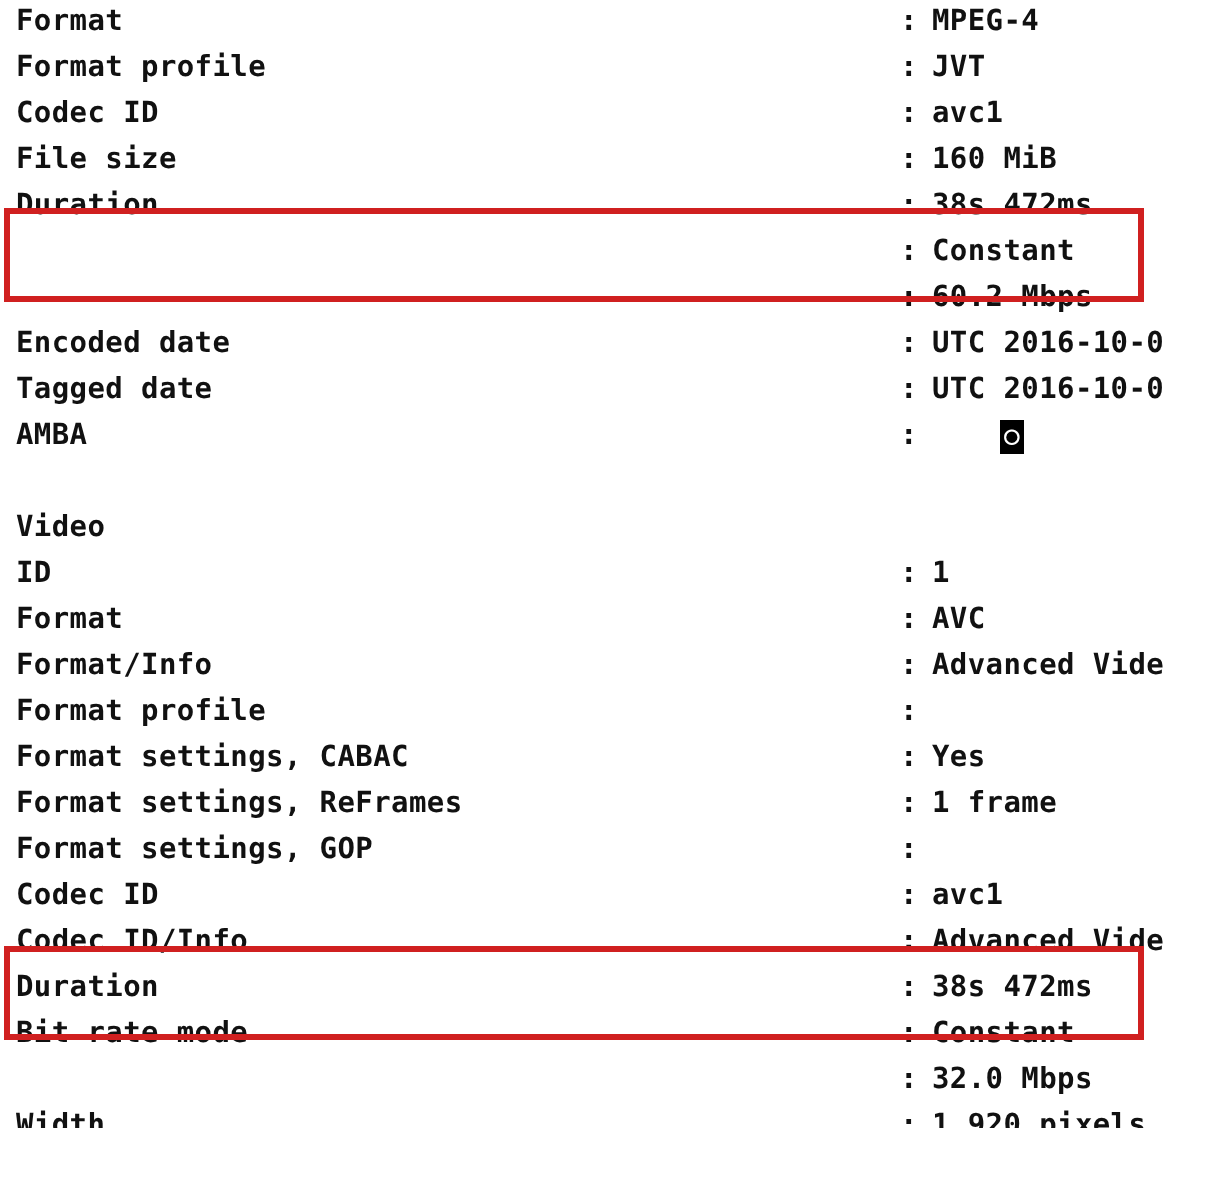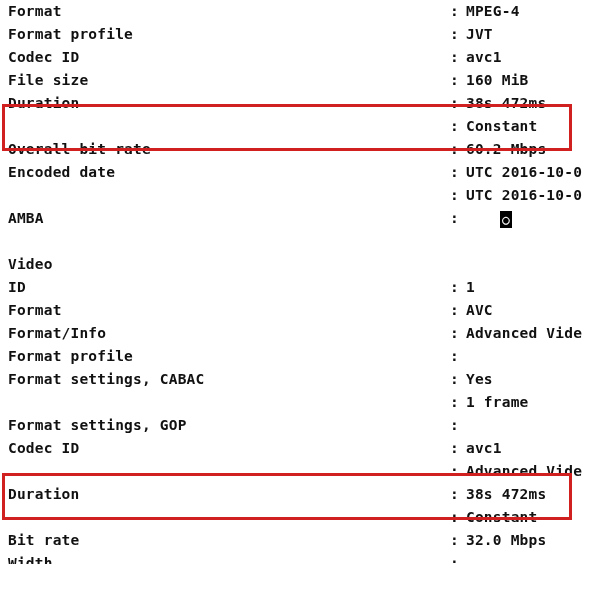--- a/index.html
+++ b/index.html
@@ -74,39 +74,39 @@
 <body>
 
 <div id="app">
   <div class="rows" id="rows">
       <div class="row"><span class="key">Format</span><span class="colon">:</span><span class="val">MPEG-4</span></div>
       <div class="row"><span class="key">Format profile</span><span class="colon">:</span><span class="val">JVT</span></div>
       <div class="row"><span class="key">Codec ID</span><span class="colon">:</span><span class="val">avc1</span></div>
       <div class="row"><span class="key">File size</span><span class="colon">:</span><span class="val">160 MiB</span></div>
       <div class="row"><span class="key">Duration</span><span class="colon">:</span><span class="val">38s 472ms</span></div>
       <div class="row"><span class="colon">:</span><span class="val">Constant</span></div>
-      <div class="row"><span class="key">Overall bit rate</span><span class="colon">:</span><span class="val">60.2 Mbps</span></div>
+      <div class="row"><span class="colon">:</span><span class="val">60.2 Mbps</span></div>
       <div class="row"><span class="key">Encoded date</span><span class="colon">:</span><span class="val">UTC 2016-10-0</span></div>
-      <div class="row"><span class="colon">:</span><span class="val">UTC 2016-10-0</span></div>
+      <div class="row"><span class="key">Tagged date</span><span class="colon">:</span><span class="val">UTC 2016-10-0</span></div>
       <div class="row"><span class="key">AMBA</span><span class="colon">:</span><span class="val" style="left: 500px;"><span class="binbox">○</span></span></div>
       <div class="row blank"></div>
       <div class="row section"><span class="key">Video</span></div>
       <div class="row"><span class="key">ID</span><span class="colon">:</span><span class="val">1</span></div>
       <div class="row"><span class="key">Format</span><span class="colon">:</span><span class="val">AVC</span></div>
       <div class="row"><span class="key">Format/Info</span><span class="colon">:</span><span class="val">Advanced Vide</span></div>
       <div class="row"><span class="key">Format profile</span><span class="colon">:</span></div>
       <div class="row"><span class="key">Format settings, CABAC</span><span class="colon">:</span><span class="val">Yes</span></div>
-      <div class="row"><span class="colon">:</span><span class="val">1 frame</span></div>
+      <div class="row"><span class="key">Format settings, ReFrames</span><span class="colon">:</span><span class="val">1 frame</span></div>
       <div class="row"><span class="key">Format settings, GOP</span><span class="colon">:</span></div>
       <div class="row"><span class="key">Codec ID</span><span class="colon">:</span><span class="val">avc1</span></div>
-      <div class="row"><span class="colon">:</span><span class="val">Advanced Vide</span></div>
+      <div class="row"><span class="key">Codec ID/Info</span><span class="colon">:</span><span class="val">Advanced Vide</span></div>
       <div class="row"><span class="key">Duration</span><span class="colon">:</span><span class="val">38s 472ms</span></div>
-      <div class="row"><span class="colon">:</span><span class="val">Constant</span></div>
-      <div class="row"><span class="key">Bit rate</span><span class="colon">:</span><span class="val">32.0 Mbps</span></div>
-      <div class="row"><span class="key">Width</span><span class="colon">:</span></div>
+      <div class="row"><span class="key">Bit rate mode</span><span class="colon">:</span><span class="val">Constant</span></div>
+      <div class="row"><span class="colon">:</span><span class="val">32.0 Mbps</span></div>
+      <div class="row"><span class="key">Width</span><span class="colon">:</span><span class="val">1 920 pixels</span></div>
       <div class="row"><span class="key">Width</span><span class="colon">:</span><span class="val">1 080 pixels</span></div>
       <div class="row"><span class="key">Display aspect ratio</span><span class="colon">:</span><span class="val">16:9</span></div>
     </div>
   <div id="highlights">
       <div class="hlbox" style="left: 2px; top: 104px; width: 570px; height: 47px; border-color: rgb(208, 32, 32);"></div>
       <div class="hlbox" style="left: 2px; top: 473px; width: 570px; height: 47px; border-color: rgb(208, 32, 32);"></div>
     </div>
 </div>
 
 </body></html>

